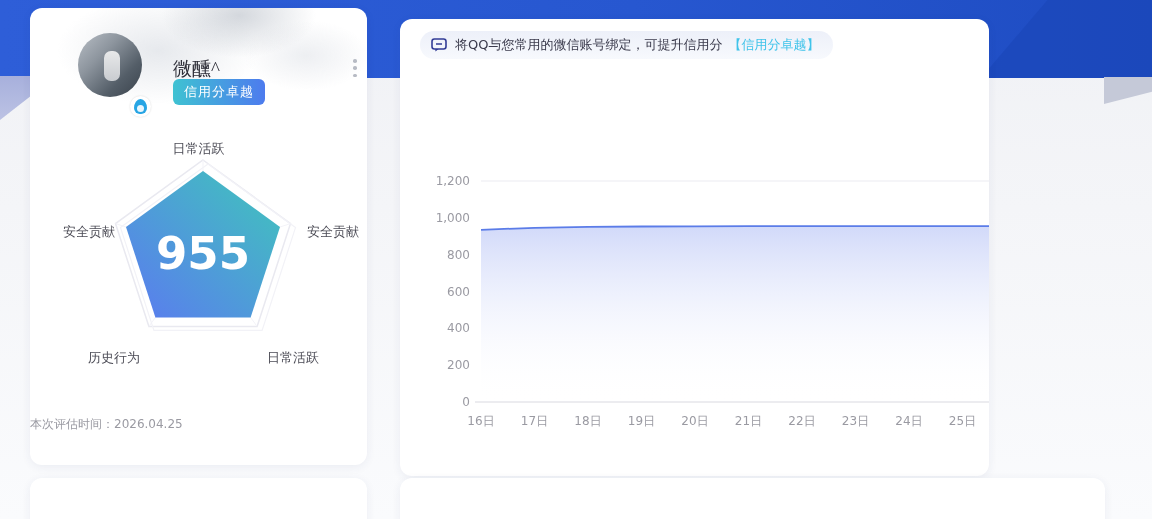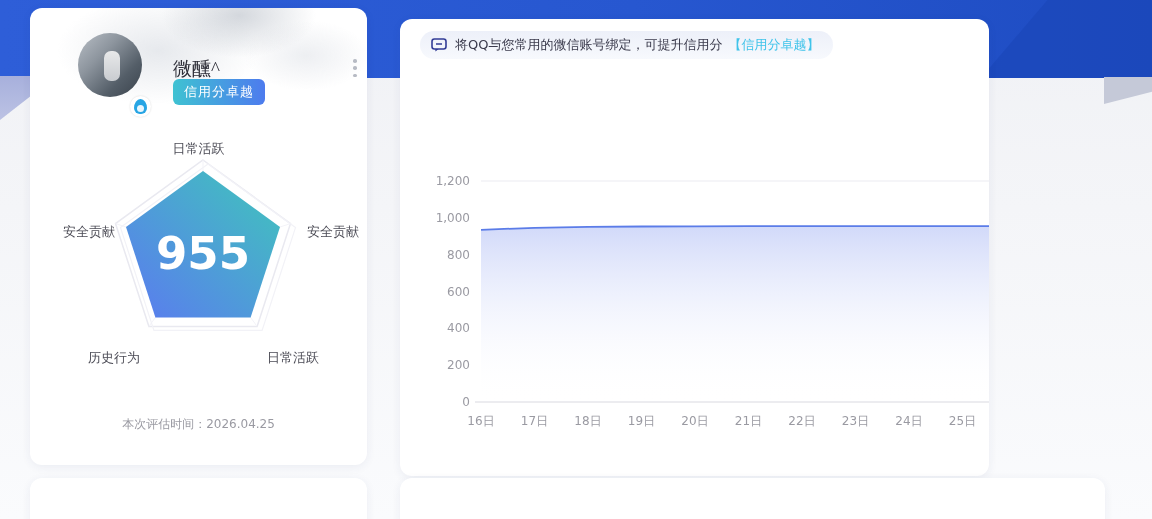--- a/index.html
+++ b/index.html
@@ -48,21 +48,21 @@
     display:flex; flex-direction:column; align-items:center; justify-content:space-between; padding:1px 0; }
   .kebab i { width:3.5px; height:3.5px; border-radius:50%; background:#b7bbc4; }
 
   .radar-label { position:absolute; font-size:13px; color:#4c4c56; white-space:nowrap; }
   .rl-top { left:0; right:0; top:132px; text-align:center; }
   .rl-left { left:33px; top:215px; }
   .rl-right { left:277px; top:215px; }
   .rl-bl { left:58px; top:341px; }
   .rl-br { left:237px; top:341px; }
   .radar-svg { position:absolute; left:23px; top:122px; }
-  .eval-time { position:absolute; left:0; right:0; top:408px; text-align:center;
+  .eval-time { position:absolute; left:0; right:0; top:408px; text-align:left;
     font-size:12px; color:#9a9aa2; }
 
   
   .right-card { left:400px; top:19px; width:589px; height:457px; overflow:hidden; }
   .notices { position:absolute; left:20px; top:12px; width:665px; height:96px; overflow:hidden; }
   .pill { display:flex; align-items:center; width:fit-content; max-width:100%;
     background:linear-gradient(180deg,#edf0f9 0%,#f7f9fd 100%);
     border-radius:15px; padding:5px 14px 5px 11px; margin-bottom:8px;
     font-size:13px; color:#3a3a4c; white-space:nowrap; }
   .pill .pill-icon { display:inline-flex; margin-right:8px; flex:none; }

